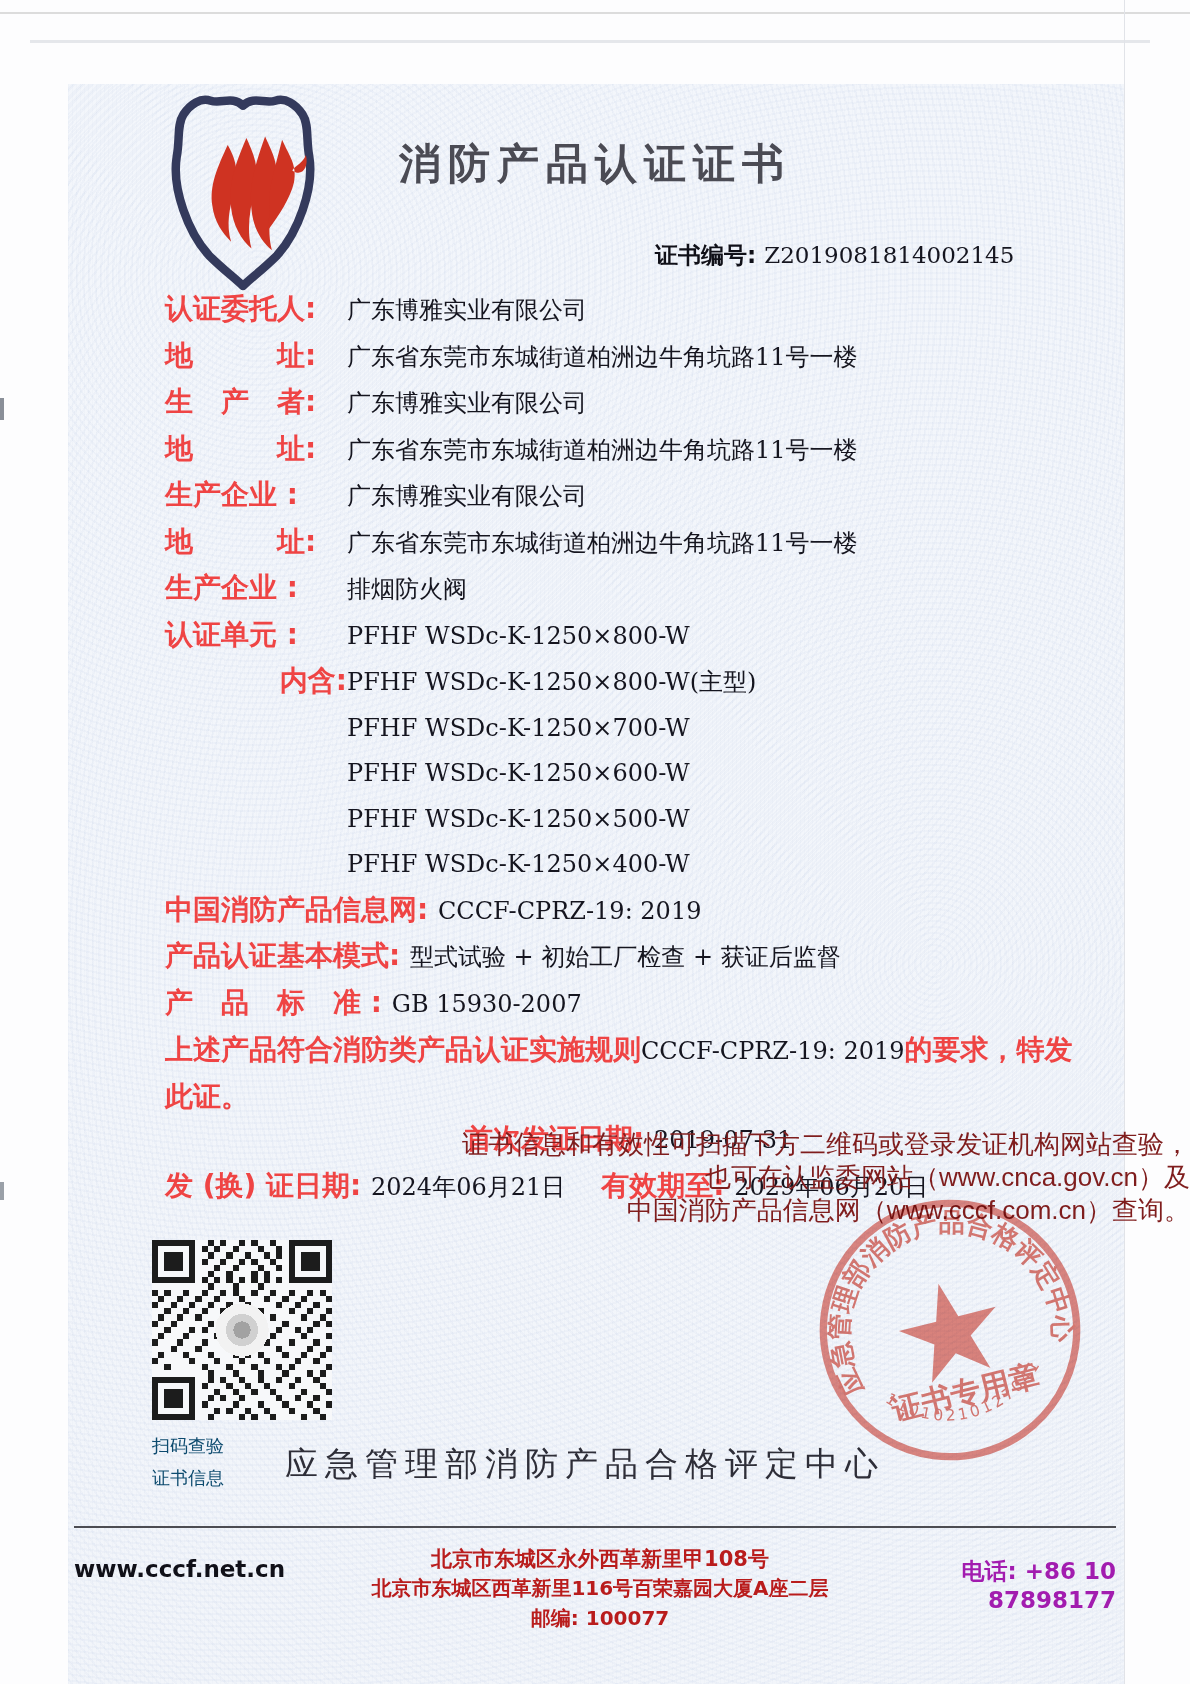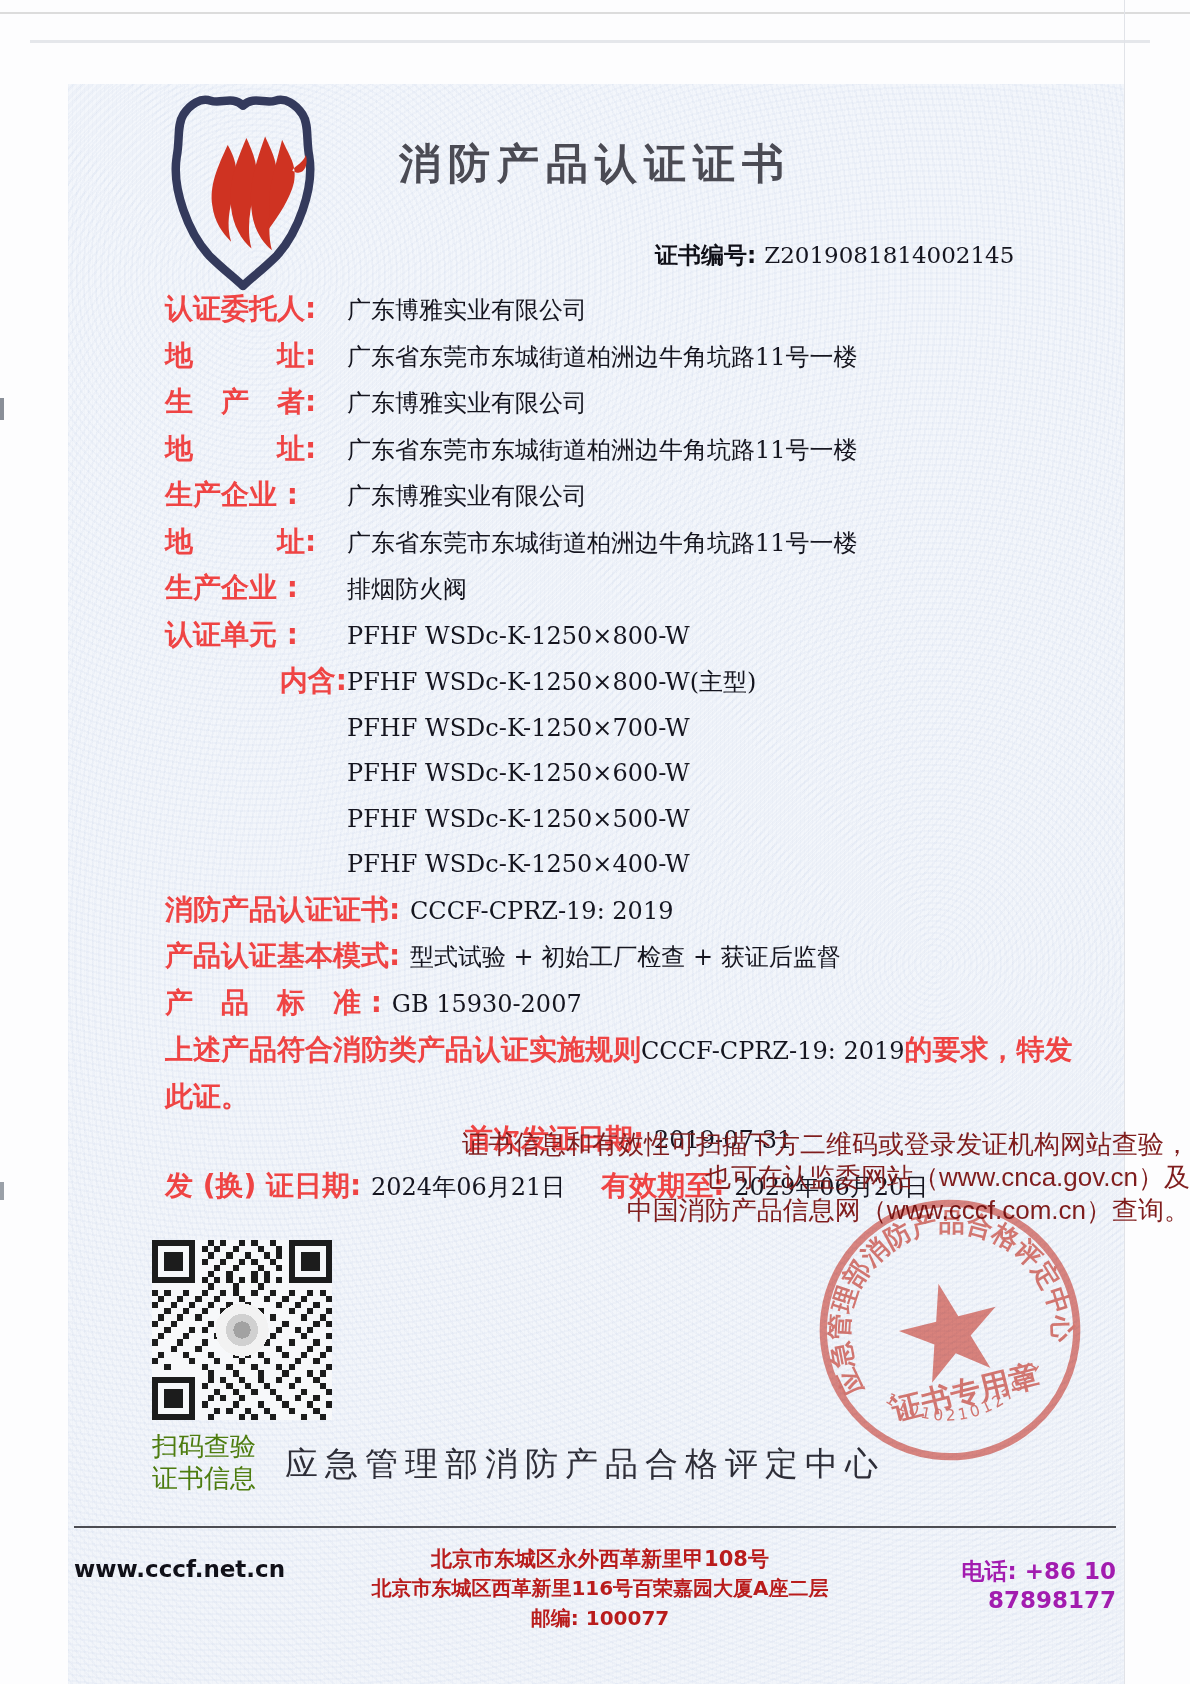--- a/index.html
+++ b/index.html
@@ -47,21 +47,21 @@
   .gap{display:inline-block;width:36px;}
 
   .notes{
     position:absolute;left:0;top:1128px;width:100%;text-align:right;
     font-family:Liberation Sans, sans-serif;font-size:26px;line-height:33px;color:#7f1d1d;
   }
 
   .qr-block{position:absolute;left:152px;top:1240px;width:185px;}
   .qr{width:180px;height:180px;display:block;}
   .qr-caption{
-    margin-top:10px;font-size:26px;line-height:32px;color:#4d7c0f;
+    margin-top:10px;font-size:18px;line-height:32px;color:#0c4a6e;
     font-family:"DejaVu Sans",sans-serif;
   }
 
   .authority{
     position:absolute;left:285px;top:1442px;
     font-family:"DejaVu Serif",serif;font-size:33px;letter-spacing:7px;color:#2e2e38;
   }
 
   .stamp{position:absolute;left:815px;top:1195px;width:270px;height:270px;transform:rotate(-14deg);opacity:.88;mix-blend-mode:multiply;}
 
@@ -105,21 +105,21 @@
   <div class="row"><span class="l w">地　　　址:</span><span class="v">广东省东莞市东城街道柏洲边牛角坑路11号一楼</span></div>
   <div class="row"><span class="l w">生产企业 :</span><span class="v">广东博雅实业有限公司</span></div>
   <div class="row"><span class="l w">地　　　址:</span><span class="v">广东省东莞市东城街道柏洲边牛角坑路11号一楼</span></div>
   <div class="row"><span class="l w">生产企业 :</span><span class="v">排烟防火阀</span></div>
   <div class="row"><span class="l w">认证单元 :</span><span class="v">PFHF WSDc-K-1250×800-W</span></div>
   <div class="row"><span class="l inc-label">内含:</span><span class="v">PFHF WSDc-K-1250×800-W(主型)</span></div>
   <div class="row inc-row"><span class="v">PFHF WSDc-K-1250×700-W</span></div>
   <div class="row inc-row"><span class="v">PFHF WSDc-K-1250×600-W</span></div>
   <div class="row inc-row"><span class="v">PFHF WSDc-K-1250×500-W</span></div>
   <div class="row inc-row"><span class="v">PFHF WSDc-K-1250×400-W</span></div>
-  <div class="row"><span class="l">消防产品认证证书: </span><span class="v">CCCF-CPRZ-19: 2019</span></div>
+  <div class="row"><span class="l">中国消防产品信息网: </span><span class="v">CCCF-CPRZ-19: 2019</span></div>
   <div class="row"><span class="l">产品认证基本模式: </span><span class="v">型式试验 + 初始工厂检查 + 获证后监督</span></div>
   <div class="row"><span class="l">产　品　标　准 : </span><span class="v">GB 15930-2007</span></div>
   <div class="row statement"><span class="l">上述产品符合消防类产品认证实施规则</span><span class="v">CCCF-CPRZ-19: 2019</span><span class="l">的要求，特发</span><span class="l" style="display:block;">此证。</span></div>
   <div class="row first-issue"><span class="l">首次发证日期: </span><span class="v">2019-07-31</span></div>
   <div class="row"><span class="l">发 (换) 证日期: </span><span class="v">2024年06月21日</span><span class="gap"></span><span class="l">有效期至: </span><span class="v">2029年06月20日</span></div>
 </div>
 
 <div class="notes">
   <div>证书信息和有效性可扫描下方二维码或登录发证机构网站查验，</div>
   <div>也可在认监委网站（www.cnca.gov.cn）及</div>

